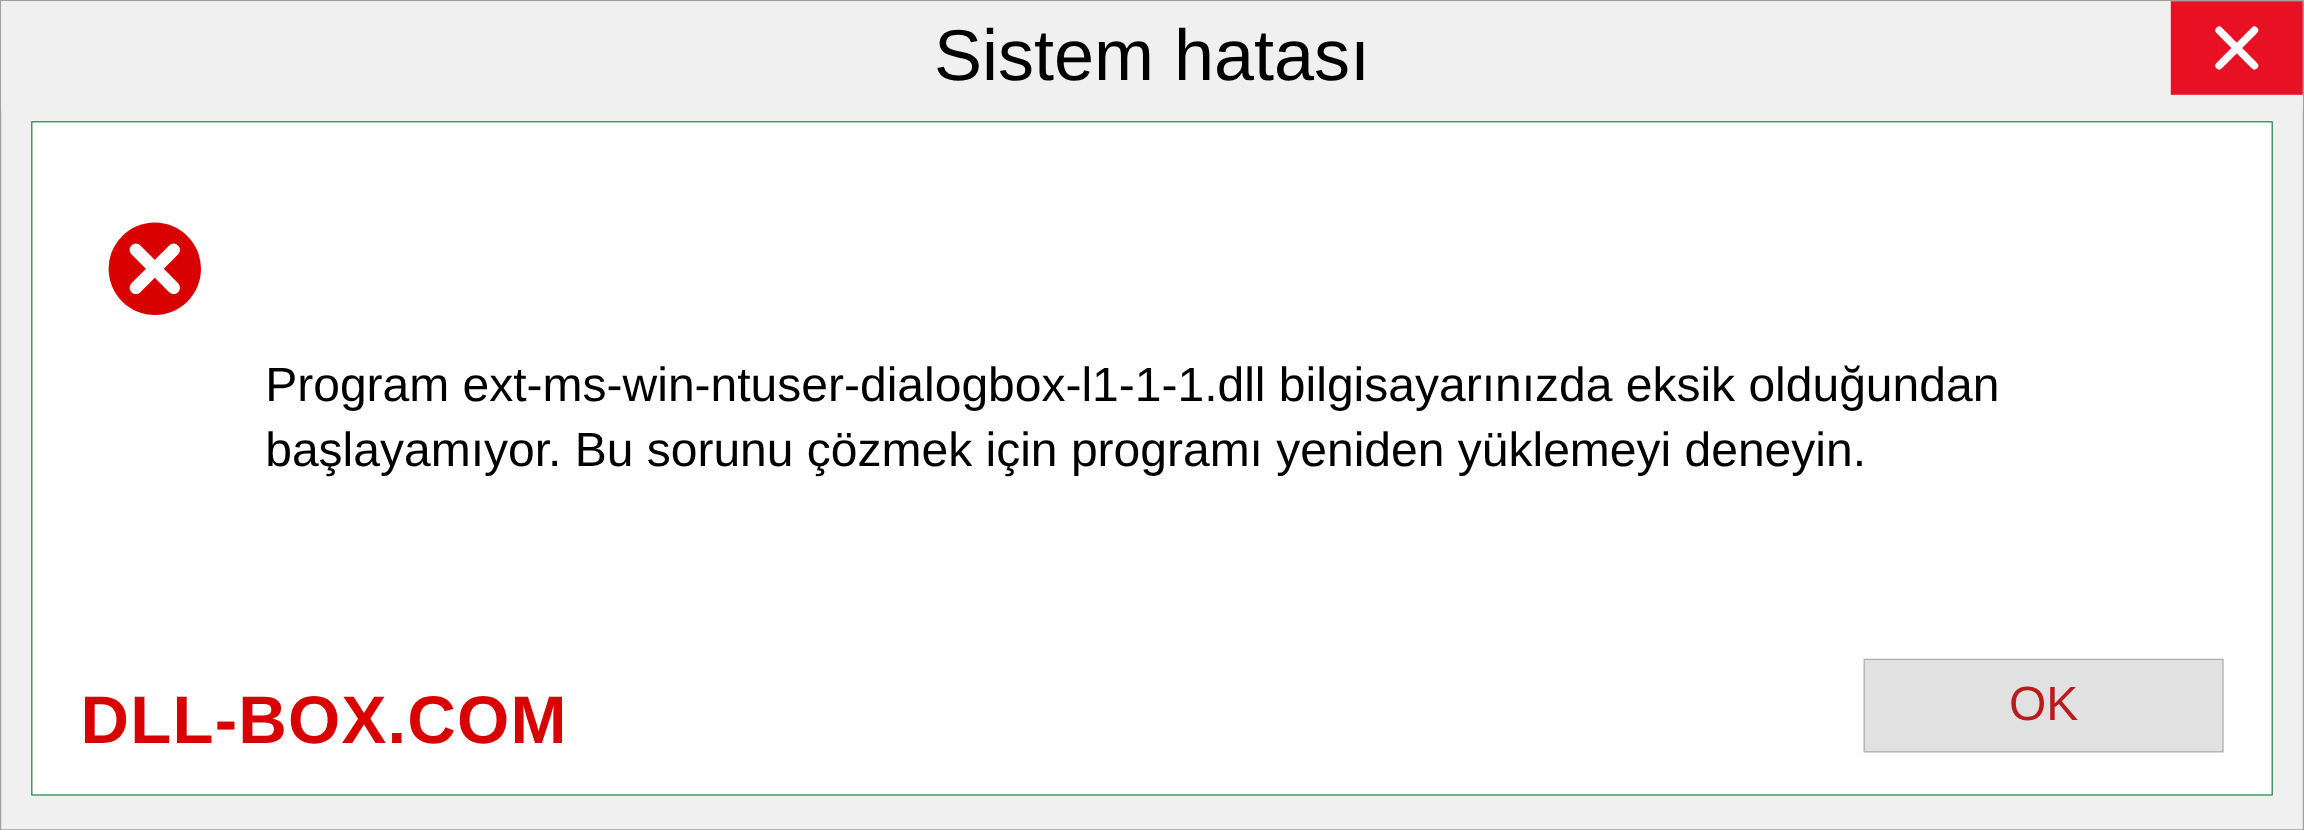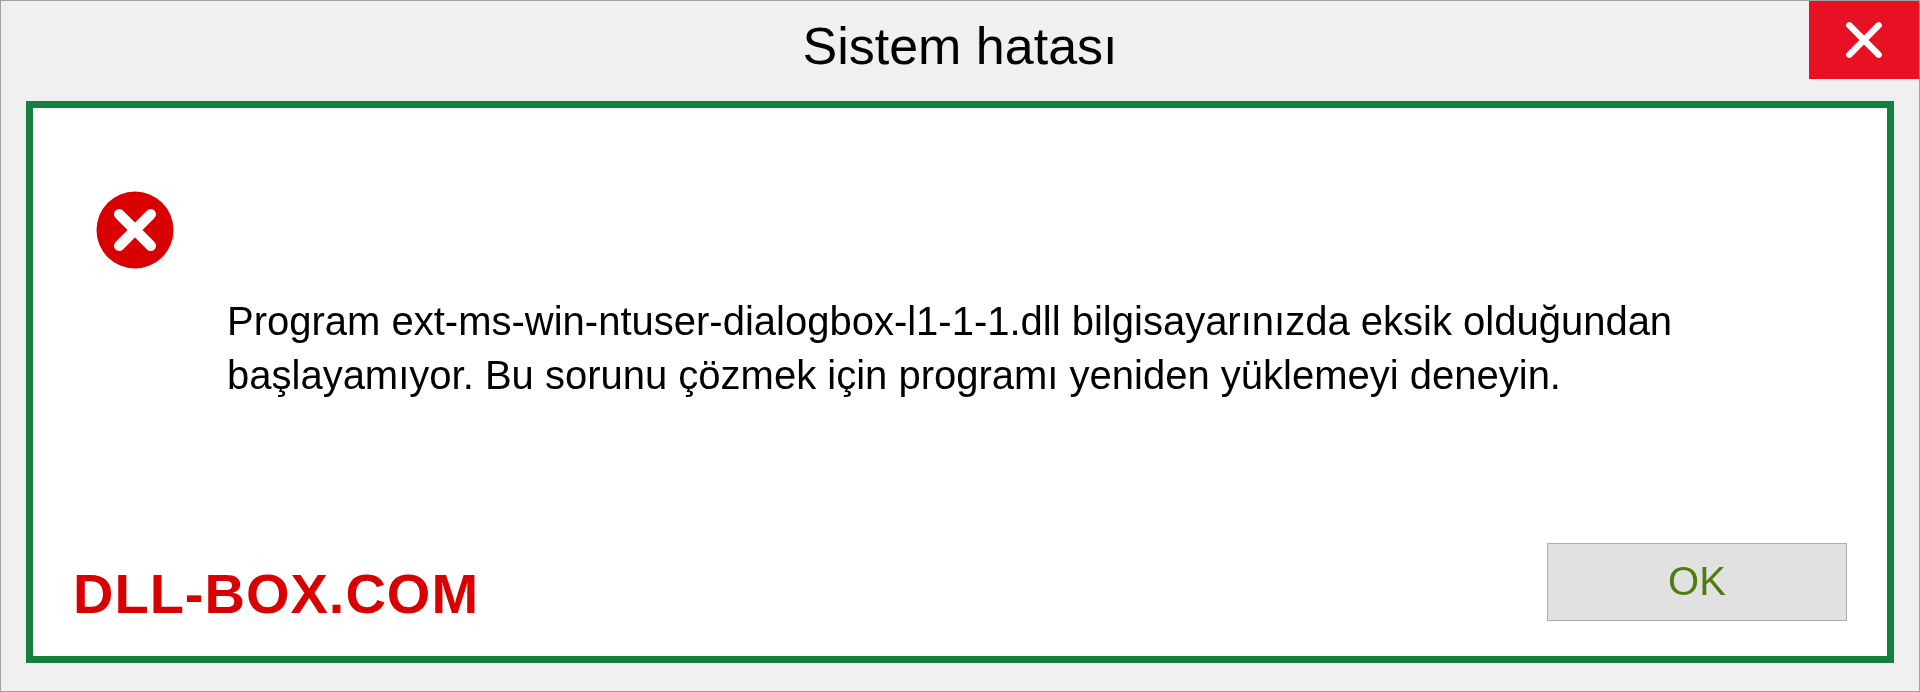--- a/index.html
+++ b/index.html
@@ -25,21 +25,21 @@
     }
     .titlebar {
       display: flex;
       align-items: center;
       justify-content: center;
       height: 90px;
       position: relative;
       background: #f0f0f0;
     }
     .title {
-      font-size: 52px;
+      font-size: 60px;
       font-weight: 400;
       color: #000;
       text-align: right;
     }
     .close-btn {
       position: absolute;
       top: 0;
       right: 0;
       width: 110px;
       height: 78px;
@@ -48,21 +48,21 @@
       align-items: center;
       justify-content: center;
       cursor: pointer;
     }
     .close-btn svg {
       width: 44px;
       height: 44px;
     }
     .content {
       margin: 10px 25px 0 25px;
-      border: 7px solid #15803d;
+      border: 1px solid #15803d;
       background: #fff;
       height: 562px;
       position: relative;
       display: flex;
       flex-direction: column;
     }
     .message-area {
       display: flex;
       align-items: center;
       padding: 70px 60px 0 60px;
@@ -99,21 +99,21 @@
       letter-spacing: 1px;
       font-family: Arial, sans-serif;
       margin-top: 24px;
     }
     .ok-button {
       width: 300px;
       height: 78px;
       background: #e1e1e1;
       border: 1px solid #adadad;
       font-size: 40px;
-      color: #4d7c0f;
+      color: #b91c1c;
       display: flex;
       align-items: center;
       justify-content: center;
       cursor: pointer;
       font-family: inherit;
     }
   </style>
 </head>
 <body>
 

